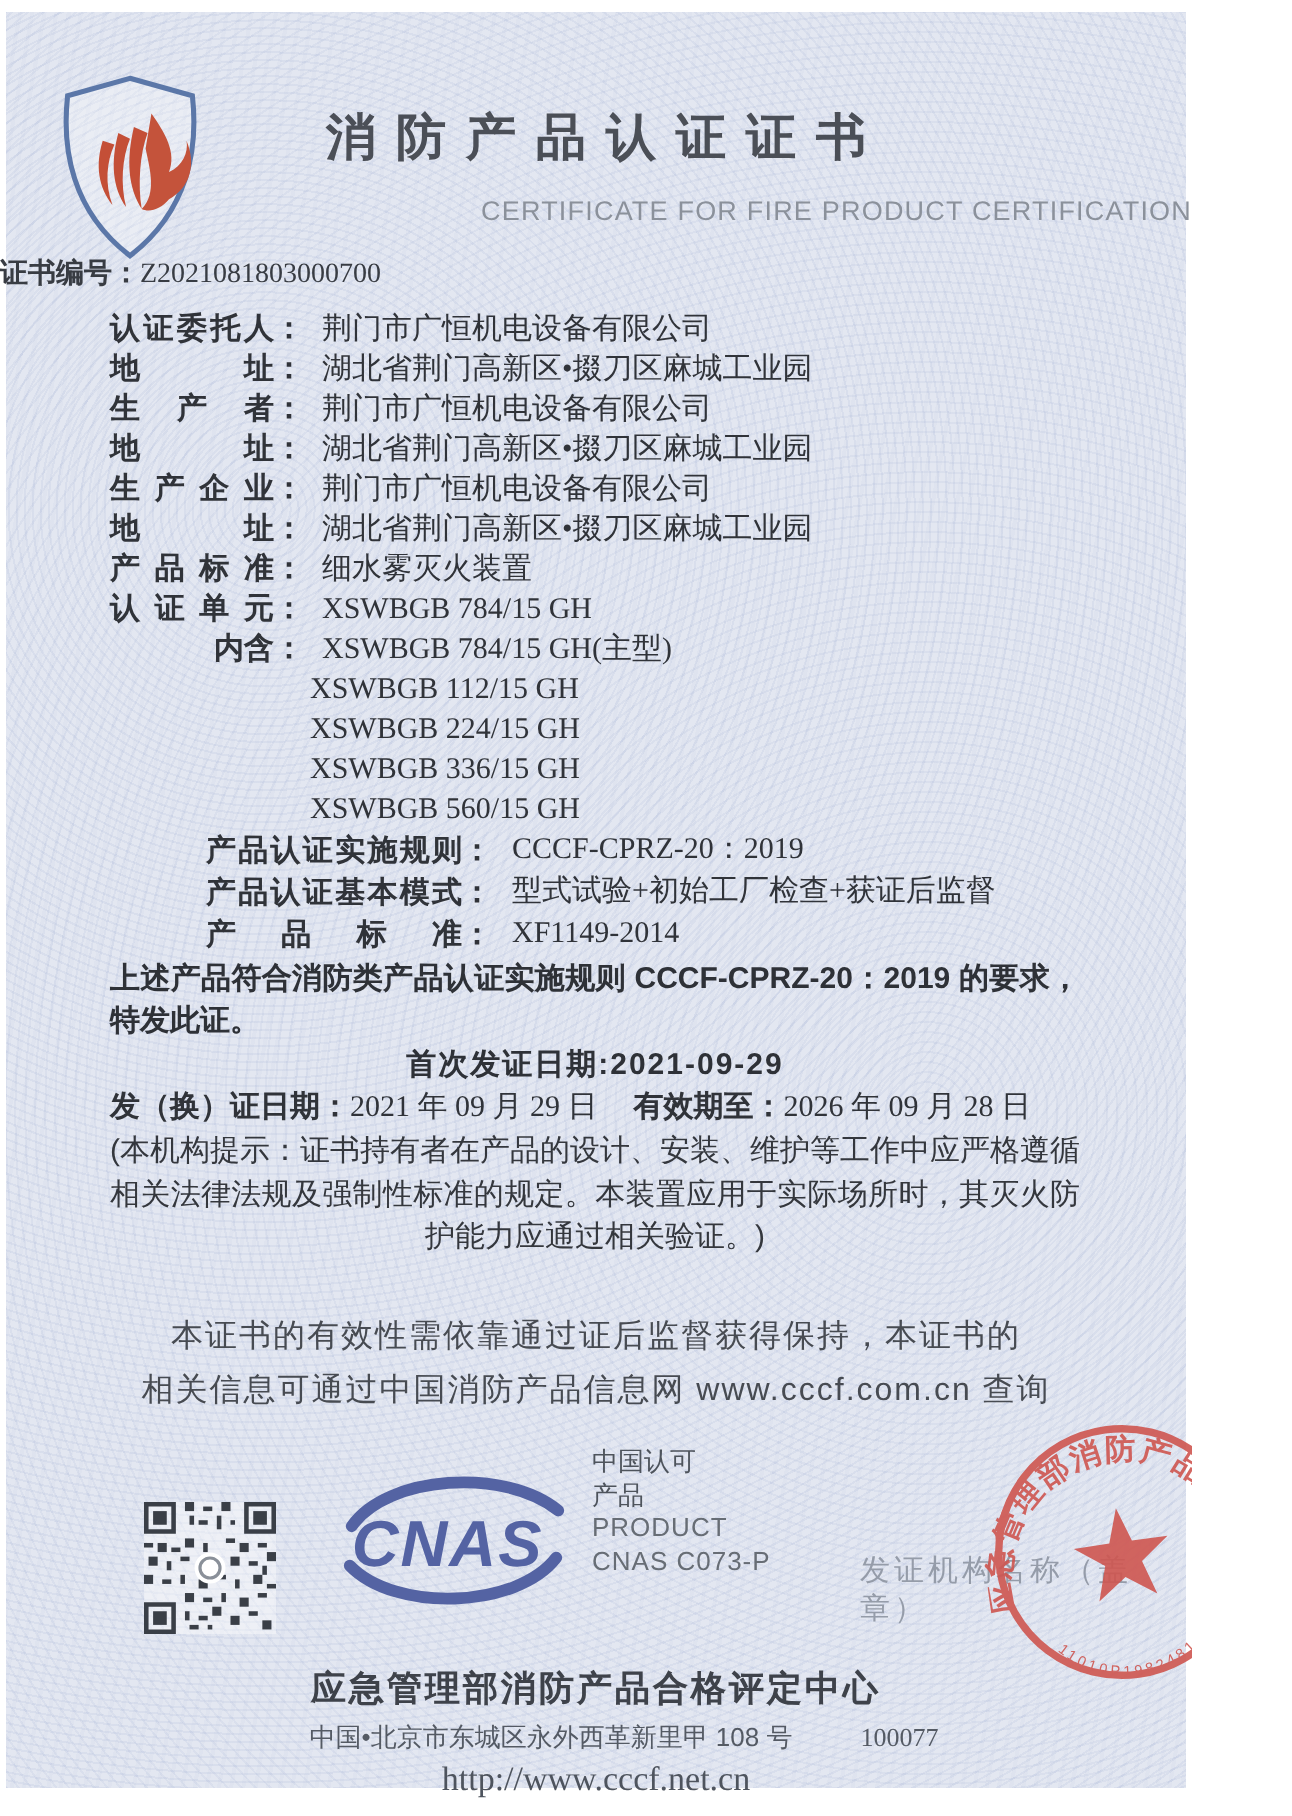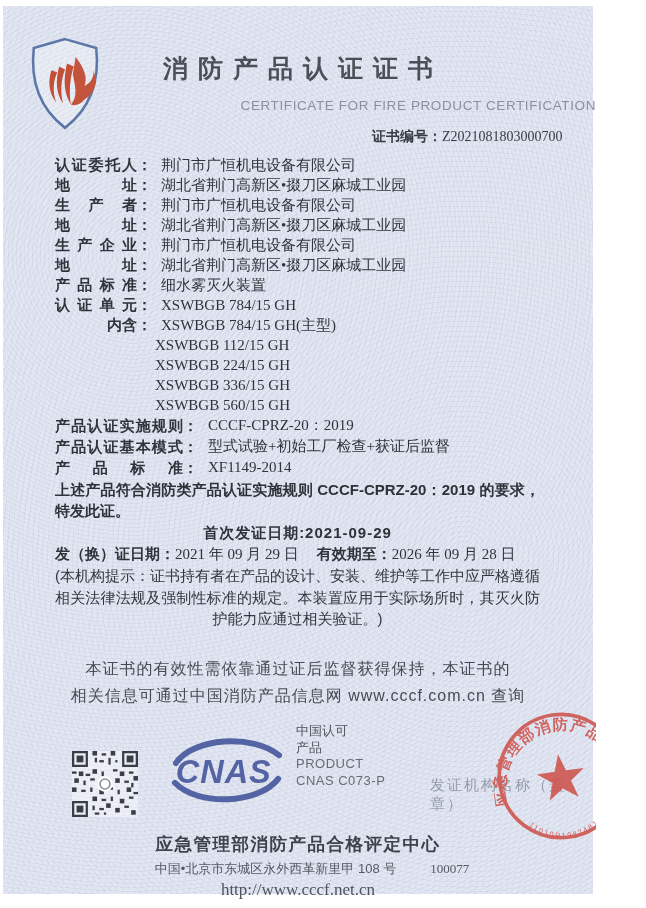--- a/index.html
+++ b/index.html
@@ -9,31 +9,31 @@
     background-color:#e3e7f1;
     background-image:
       repeating-radial-gradient(circle at 22% 28%, rgba(125,145,195,0.10) 0 1px, rgba(255,255,255,0) 1px 4px),
       repeating-radial-gradient(circle at 78% 62%, rgba(125,145,195,0.09) 0 1px, rgba(255,255,255,0) 1px 5px),
       repeating-linear-gradient(100deg, rgba(150,165,205,0.06) 0 2px, rgba(255,255,255,0) 2px 6px);
   }
   .content{position:absolute;inset:0;z-index:1;}
   .logo{position:absolute;left:26px;top:34px;width:78px;height:100px;}
   .title{padding-top:52px;text-align:center;font-size:25px;font-weight:600;letter-spacing:10px;color:#4b4f57;text-indent:10px;}
   .subtitle{margin-top:13px;text-align:right;font-size:13.5px;letter-spacing:0.6px;color:#8b919b;}
-  .certno{margin-top:15px;padding-left:372px;font-size:14px;color:#383c43;}
+  .certno{margin-top:15px;font-size:14px;color:#383c43;}
   .certno .lab{font-weight:bold;}
   .certno .val{font-family:"Liberation Serif","DejaVu Serif",serif;}
   .body{padding:9px 56px 0 55px;font-size:15px;color:#303339;}
   .frow{display:flex;line-height:20px;}
   .flabel{font-weight:bold;width:82px;flex:none;text-align:justify;text-align-last:justify;}
   .fcolon{font-weight:bold;flex:none;}
   .fvalue{padding-left:9px;font-family:"Liberation Serif","DejaVu Serif",serif;white-space:nowrap;}
   .mlabel{font-weight:bold;width:82px;flex:none;text-align:right;text-align-last:right;}
   .mindent{width:91px;flex:none;}
-  .rrow{display:flex;line-height:21px;}
+  .rrow{display:flex;line-height:21px;margin-left:48px;}
   .rlabel{font-weight:bold;width:128px;flex:none;text-align:justify;text-align-last:justify;}
   .rvalue{padding-left:10px;font-family:"Liberation Serif","DejaVu Serif",serif;white-space:nowrap;}
   .statement{margin:1px 0 0 0;font-weight:bold;line-height:21px;text-align:justify;color:#2e3137;}
   .first-issue{margin-top:1px;text-align:center;font-weight:bold;line-height:21px;letter-spacing:1px;color:#2e3137;}
   .issue-row{line-height:21px;white-space:nowrap;}
   .ilab{font-weight:bold;}
   .idate{font-family:"Liberation Serif","DejaVu Serif",serif;}
   .gap{display:inline-block;width:18px;}
   .note{margin:0;line-height:21.5px;text-align:justify;text-align-last:center;color:#34373d;}
   .validity{position:absolute;left:0;right:0;top:655px;text-align:center;font-size:16px;line-height:27px;letter-spacing:1px;color:#474b52;}

